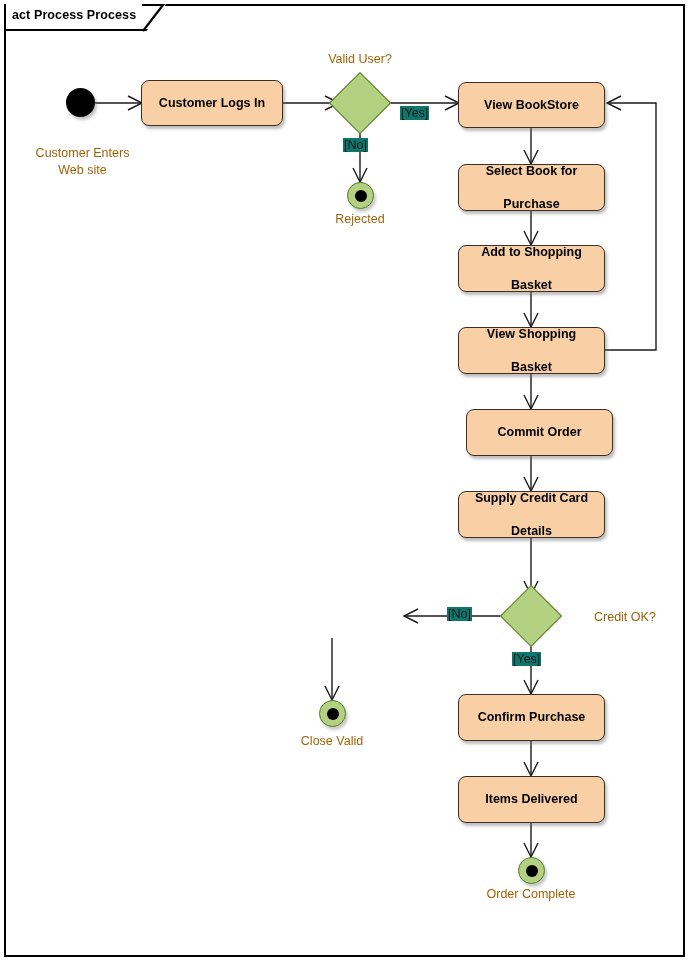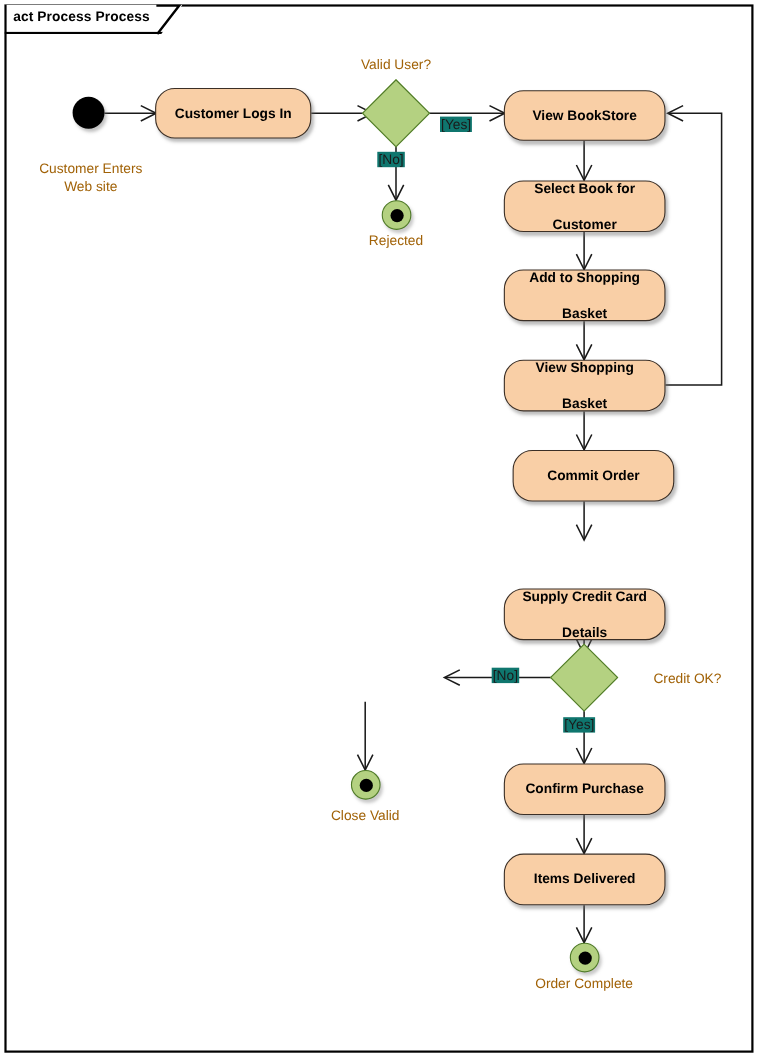--- a/index.html
+++ b/index.html
@@ -60,21 +60,21 @@
     white-space: nowrap;
     letter-spacing: 0.1px;
   }
   
   .action {
     position: absolute;
     box-sizing: border-box;
     background: linear-gradient(180deg, #fbdcbb 0%, #f7c79b 100%);
     background: #f9cfa6;
     border: 1.6px solid #3b2f26;
-    border-radius: 18px;
+    border-radius: 8px;
     box-shadow: 2px 3px 3px rgba(110,110,110,0.45);
     display: flex;
     align-items: center;
     justify-content: center;
     text-align: center;
     color: #000000;
     font-size: 12.5px;
     font-weight: bold;
     line-height: 1.32;
     padding: 0 6px;
@@ -240,21 +240,21 @@
   </div>
   <div class="label" style="left:300px; top:211px; width:120px;">Rejected</div>
 
   <div class="action" style="left:458px; top:82px; width:147px; height:46px;">
     <span>View BookStore</span>
   </div>
 
   <div class="action" style="left:458px; top:164px; width:147px; height:47px;">
     <span>
       <span>Select Book for</span><br>
-      <span>Customer</span>
+      <span>Purchase</span>
     </span>
   </div>
 
   <div class="action" style="left:458px; top:245px; width:147px; height:47px;">
     <span>
       <span>Add to Shopping</span><br>
       <span>Basket</span>
     </span>
   </div>
 
@@ -262,21 +262,21 @@
     <span>
       <span>View Shopping</span><br>
       <span>Basket</span>
     </span>
   </div>
 
   <div class="action" style="left:466px; top:409px; width:147px; height:47px;">
     <span>Commit Order</span>
   </div>
 
-  <div class="action" style="left:458px; top:491px; width:147px; height:47px;margin-top:44px;">
+  <div class="action" style="left:458px; top:491px; width:147px; height:47px;">
     <span>
       <span>Supply Credit Card</span><br>
       <span>Details</span>
     </span>
   </div>
 
   <div class="decision" style="left:509px; top:594px;">
     <div class="dshape"></div>
   </div>
   <div class="label" style="left:558px; top:609px; width:120px; text-align:left;padding-left:36px;">Credit OK?</div>

